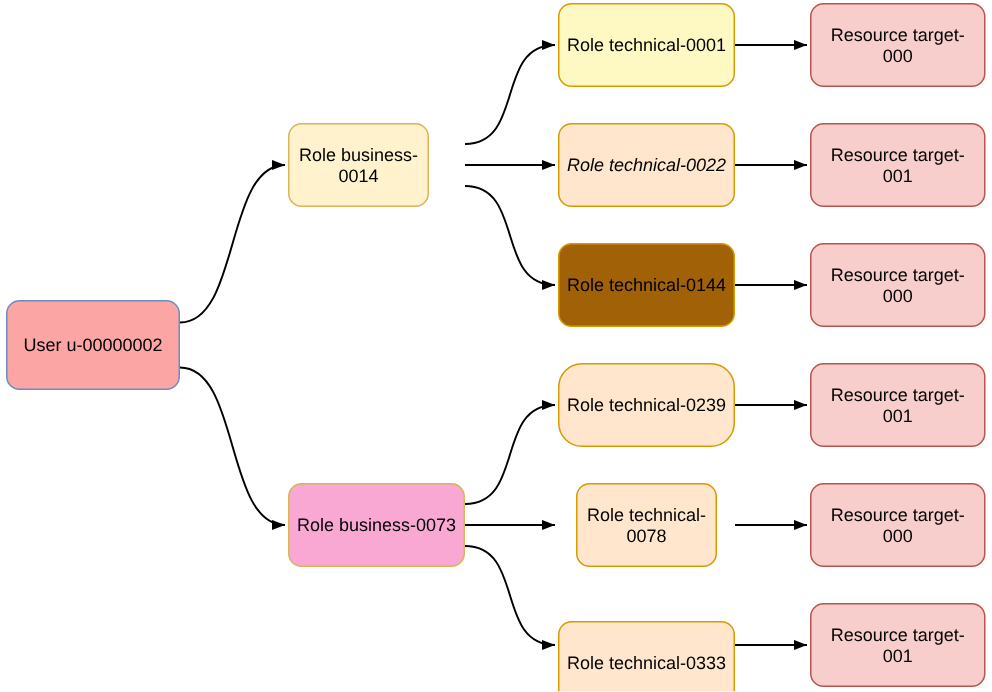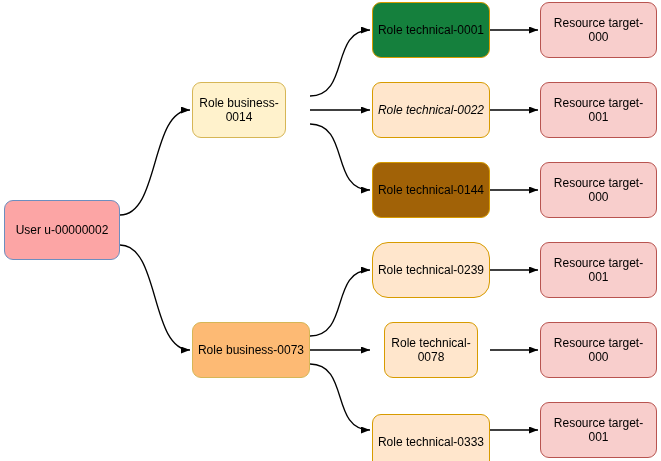--- a/index.html
+++ b/index.html
@@ -67,24 +67,24 @@
       <path class="edge-path" d="M 490 350 L 538 350" marker-end="url(#arrow)"></path>
       <path class="edge-path" d="M 490 430 L 538 430" marker-end="url(#arrow)"></path>
     </svg>
   <div id="nodes-layer">
       <div class="node" style="left: 4px; top: 200px; width: 116px; height: 60px; background: #fca5a5; border-color: rgb(108, 142, 191);">
         <span>User u-00000002</span>
       </div>
       <div class="node" style="left: 192px; top: 82px; width: 94px; height: 56px; background: rgb(255, 242, 204); border-color: rgb(214, 182, 86);">
         <span>Role business-0014</span>
       </div>
-      <div class="node" style="left: 192px; top: 322px; width: 118px; height: 56px; background: #fdba74; border-color: rgb(214, 182, 86);">
+      <div class="node" style="left: 192px; top: 322px; width: 118px; height: 56px; background: #f9a8d4; border-color: rgb(214, 182, 86);">
         <span>Role business-0073</span>
       </div>
-      <div class="node" style="left: 372px; top: 2px; width: 118px; height: 56px; background: #15803d; border-color: rgb(215, 155, 0);">
+      <div class="node" style="left: 372px; top: 2px; width: 118px; height: 56px; background: #fef9c3; border-color: rgb(215, 155, 0);">
         <span>Role technical-0001</span>
       </div>
       <div class="node" style="left: 372px; top: 82px; width: 118px; height: 56px; background: rgb(255, 230, 204); border-color: rgb(215, 155, 0); font-style: italic;">
         <span>Role technical-0022</span>
       </div>
       <div class="node" style="left: 372px; top: 162px; width: 118px; height: 56px; background: #a16207; border-color: rgb(215, 155, 0);">
         <span>Role technical-0144</span>
       </div>
       <div class="node" style="left: 372px; top: 242px; width: 118px; height: 56px; background: rgb(255, 230, 204); border-color: rgb(215, 155, 0); border-radius: 16px;">
         <span>Role technical-0239</span>

